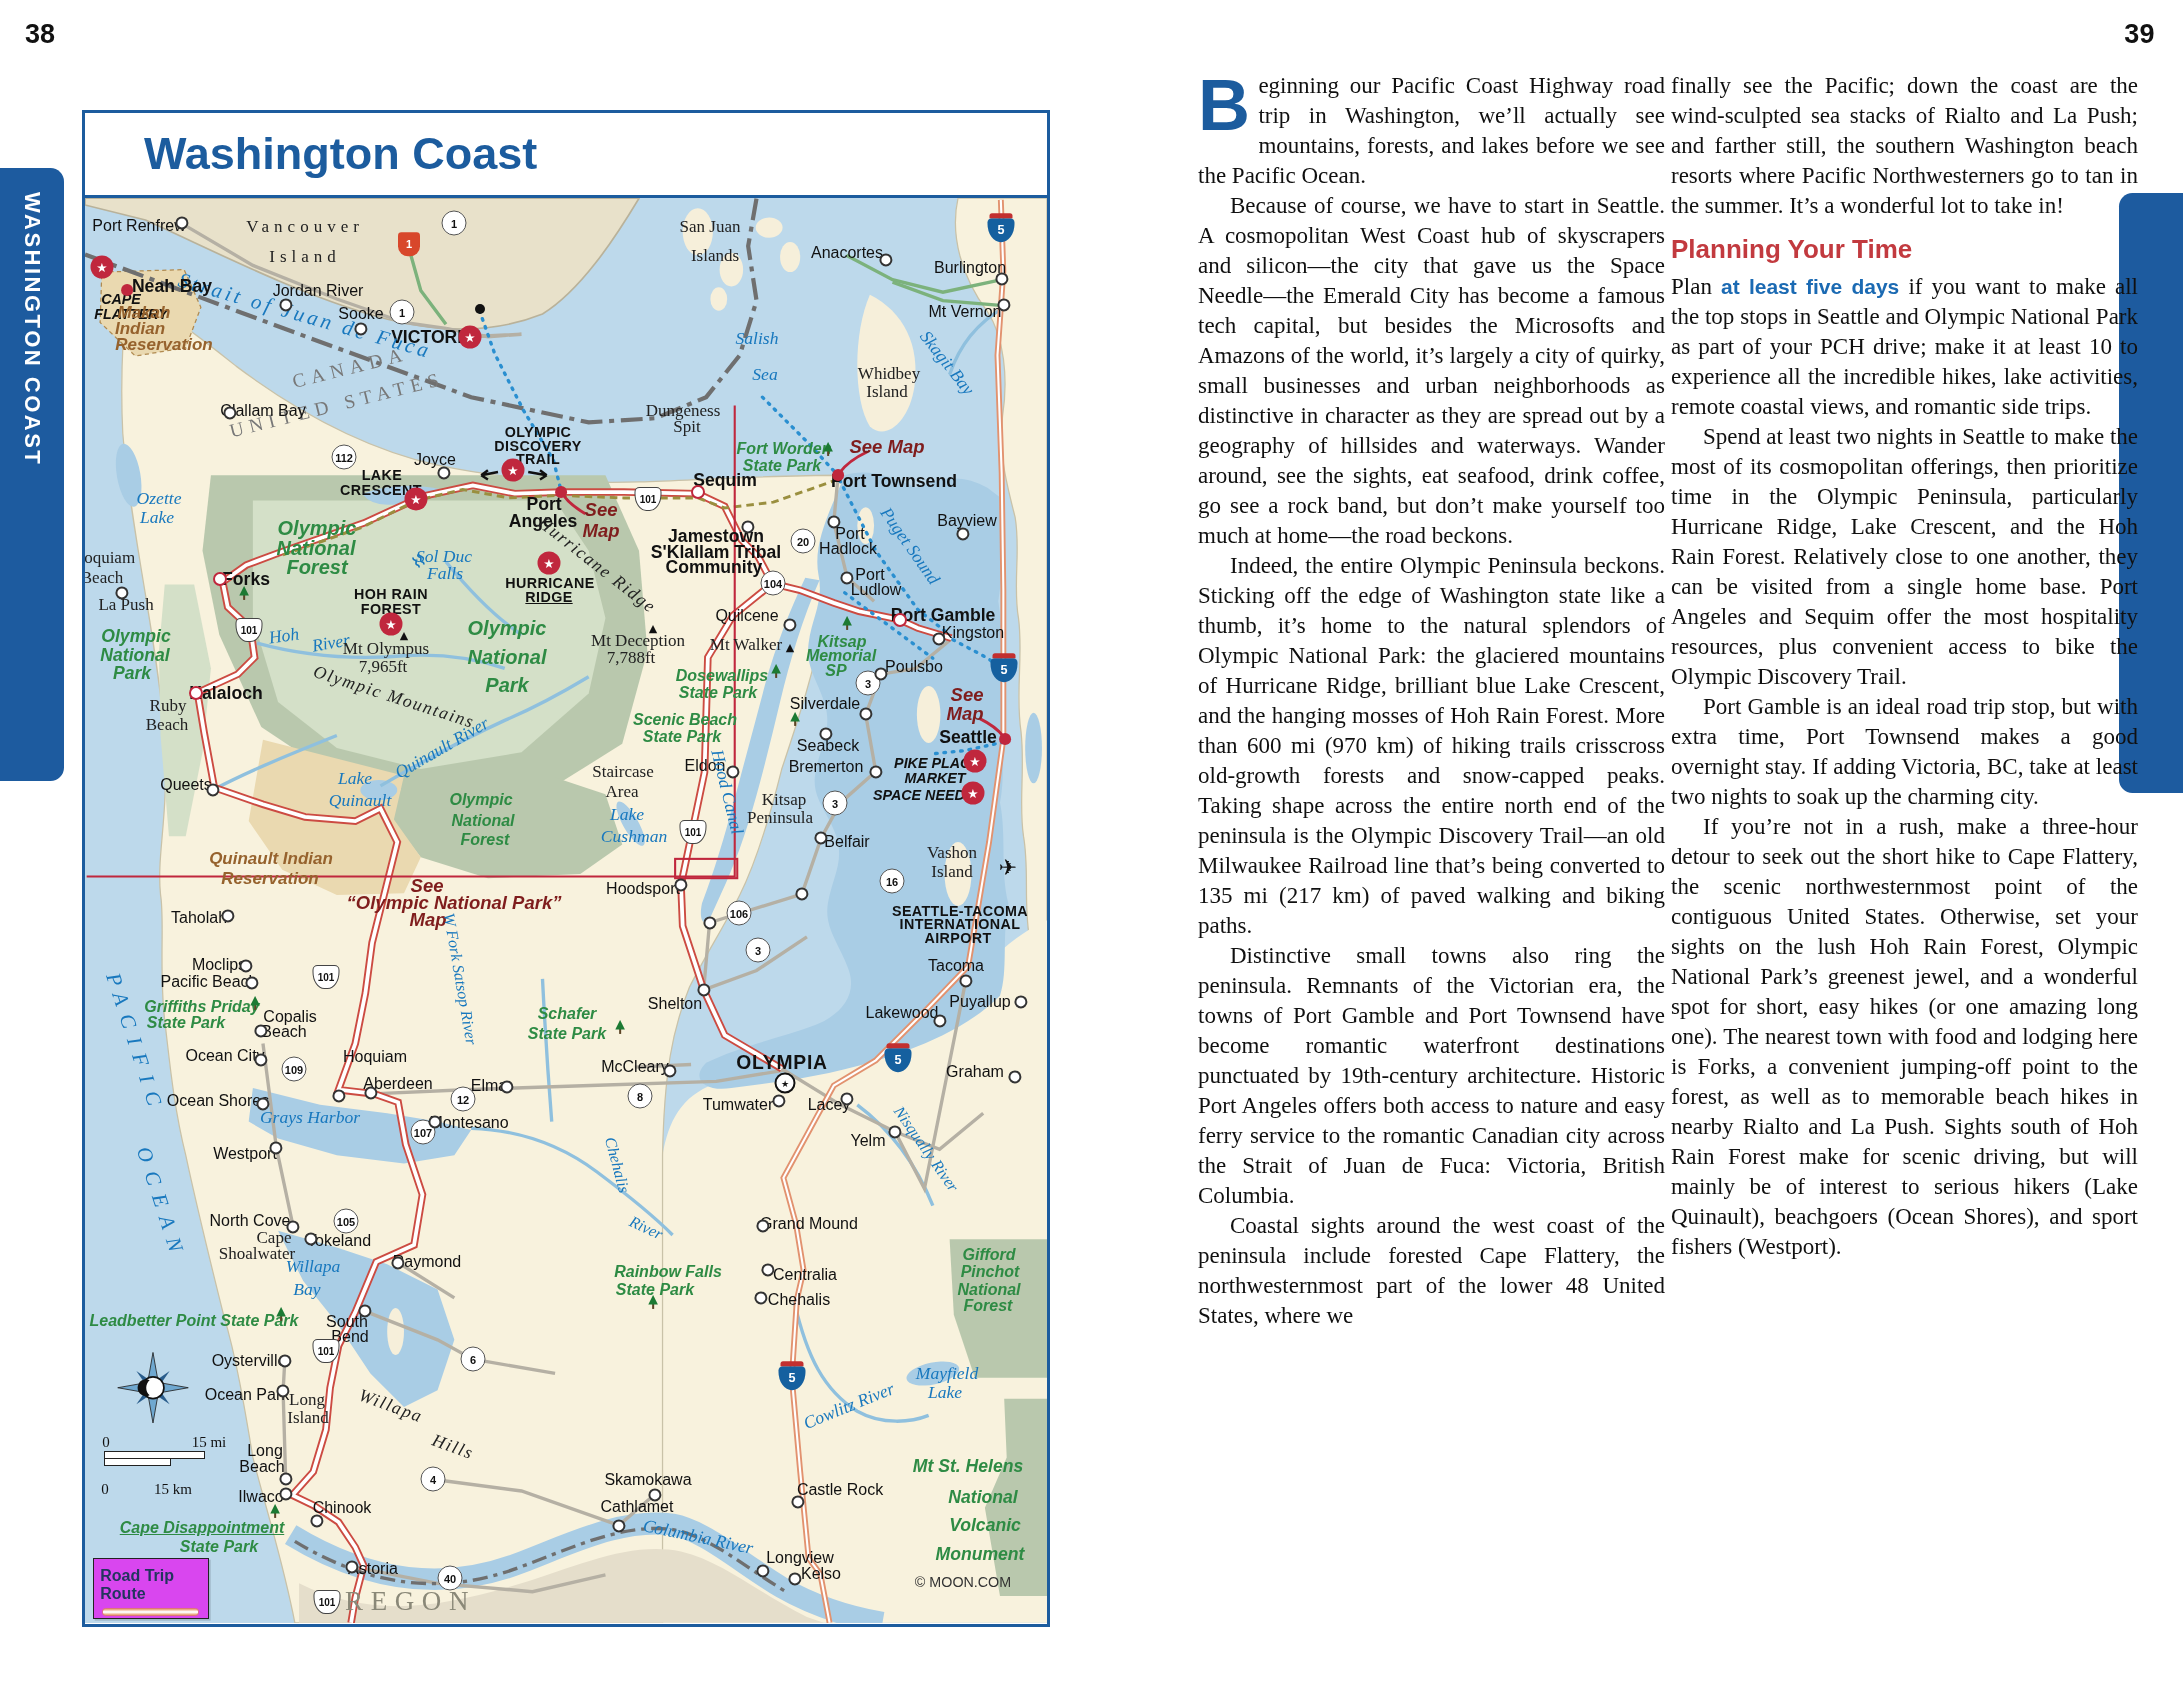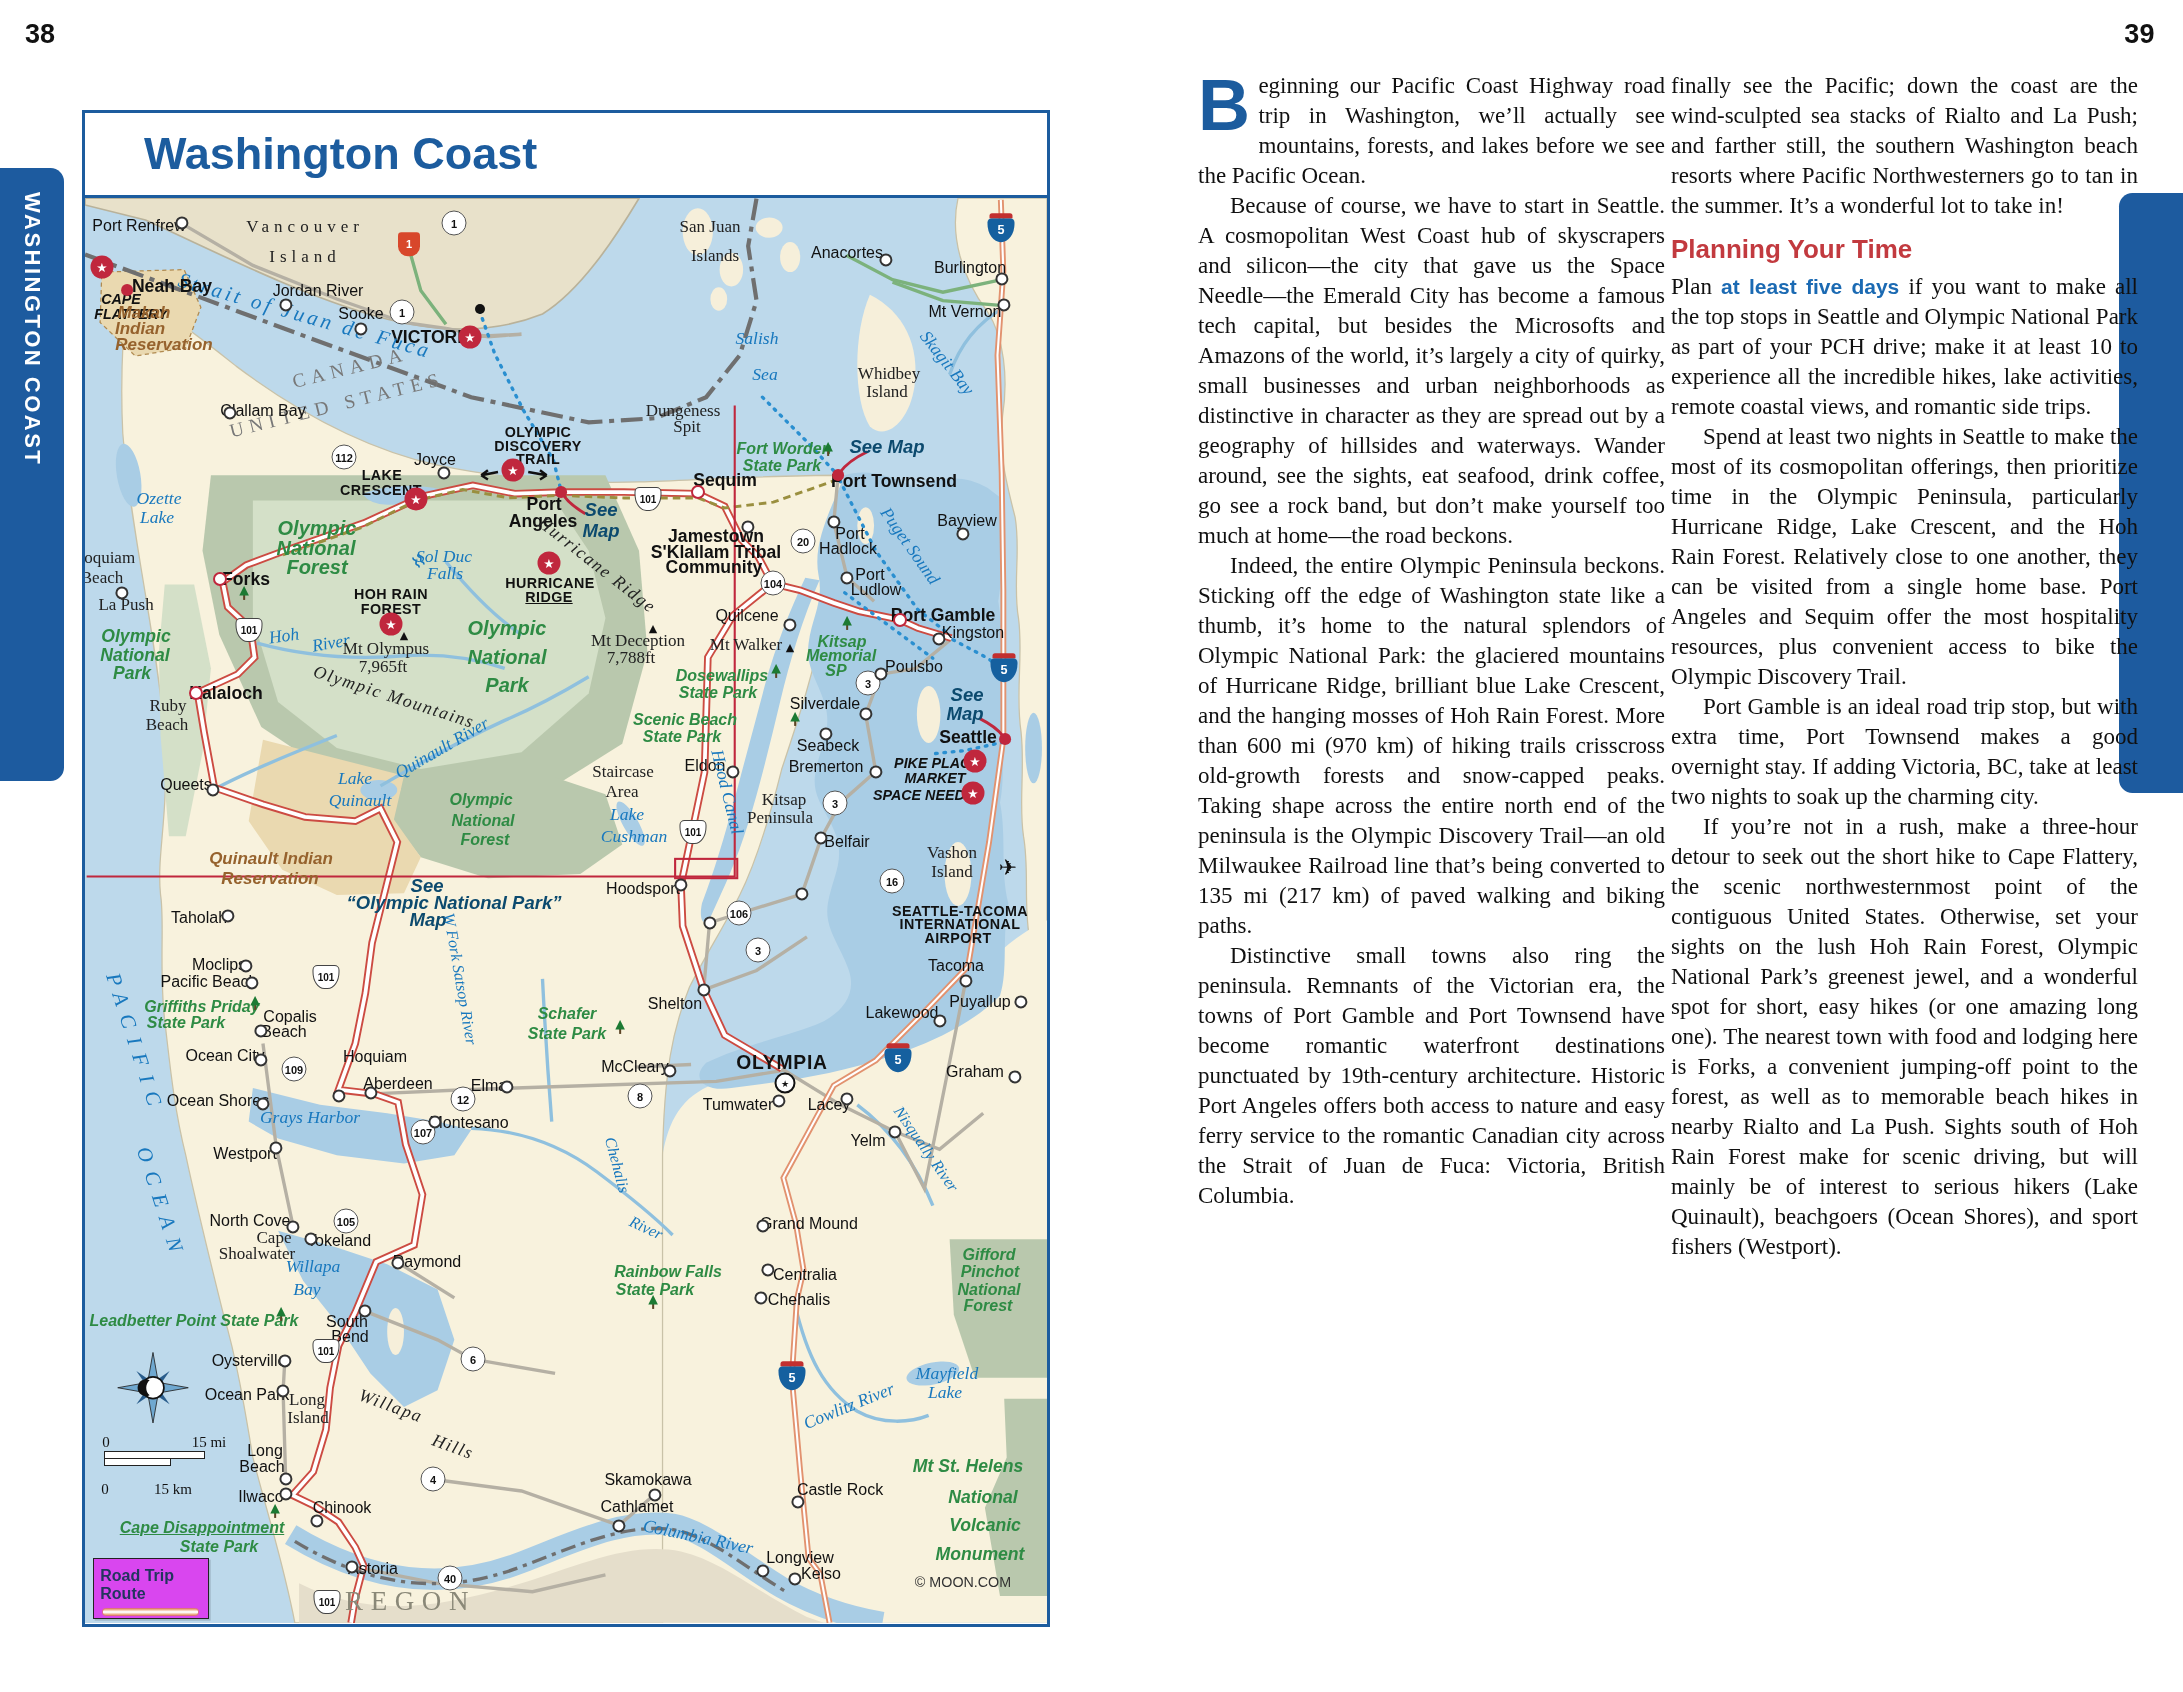--- a/index.html
+++ b/index.html
@@ -24,21 +24,21 @@
   .c-cityCap{font:bold 19.3px "Liberation Sans",sans-serif;color:#111;letter-spacing:0.8px;}
   .c-poi{font:bold 14.3px "Liberation Sans",sans-serif;color:#111;letter-spacing:0.4px;}
   .c-poiI{font:italic bold 14.3px "Liberation Sans",sans-serif;color:#111;}
   .c-phys{font:17px "Liberation Serif",serif;color:#222;}
   .c-physI{font:italic 17.6px "Liberation Serif",serif;color:#222;letter-spacing:1.7px;}
   .c-water{font:italic 17.6px "Liberation Serif",serif;color:#1878be;}
   .c-waterLS{font:italic 21px "Liberation Serif",serif;color:#1878be;letter-spacing:10px;}
   .c-park{font:italic bold 16px "Liberation Sans",sans-serif;color:#2e8b44;}
   .c-parkB{font:italic bold 20px "Liberation Sans",sans-serif;color:#2e8b44;}
   .c-resv{font:italic bold 17px "Liberation Sans",sans-serif;color:#96622d;}
-  .c-seemap{font:italic bold 18.5px "Liberation Sans",sans-serif;color:#0c4a6e;}
+  .c-seemap{font:italic bold 18.5px "Liberation Sans",sans-serif;color:#7f1d1d;}
   .c-bord{font:19.3px "Liberation Serif",serif;color:#787878;letter-spacing:5.9px;}
   .c-state{font:27px "Liberation Serif",serif;color:#8a8878;letter-spacing:7.6px;}
   .c-copy{font:14.3px "Liberation Sans",sans-serif;color:#333;}
   
   .sh{position:absolute;transform:translate(-50%,-50%);display:flex;align-items:center;justify-content:center;}
   .sh-c{width:23px;height:23px;border-radius:50%;background:#fff;border:1.7px solid #555;font:bold 11px "Liberation Sans",sans-serif;color:#111;}
   .sh-u{width:25px;height:22px;background:#fff;border:1.7px solid #444;border-radius:5px 5px 11.8px 11.8px/5px 5px 17px 17px;font:bold 10px "Liberation Sans",sans-serif;color:#111;}
   .sh-i{width:27px;height:23.5px;background:#15609f;border-radius:4.2px 4.2px 13.4px 13.4px/4.2px 4.2px 18.5px 18.5px;font:bold 12.6px "Liberation Sans",sans-serif;color:#fff;position:absolute;}
   .sh-i::before{content:"";position:absolute;top:-5px;left:1.7px;right:1.7px;height:5px;background:#c22f2f;border-radius:2.5px 2.5px 0 0;}
   .sh-m{width:22px;height:23.5px;background:#d8472b;border-radius:3.4px 3.4px 10px 10px;font:bold 11px "Liberation Sans",sans-serif;color:#fff;}
@@ -593,20 +593,21 @@
       <div class="ls"></div>
     </div>
   </div>
 </div>
 
 <div class="col" id="col1">
   <p class="noind"><span class="dropcap">B</span><span>eginning our Pacific Coast Highway road trip in Washington, we’ll actually see mountains, forests, and lakes before we see the Pacific Ocean.</span></p>
 <p>Because of course, we have to start in Seattle. A cosmopolitan West Coast hub of skyscrapers and silicon—the city that gave us the Space Needle—the Emerald City has become a famous tech capital, but besides the Microsofts and Amazons of the world, it’s largely a city of quirky, small businesses and urban neighborhoods as distinctive in character as they are spread out by a geography of hillsides and waterways. Wander around, see the sights, eat seafood, drink coffee, go see a rock band, but don’t make yourself too much at home—the road beckons.</p>
     <p>Indeed, the entire Olympic Peninsula beckons. Sticking off the edge of Washington state like a thumb, it’s home to the natural splendors of Olympic National Park: the glaciered mountains of Hurricane Ridge, brilliant blue Lake Crescent, and the hanging mosses of Hoh Rain Forest. More than 600 mi (970 km) of hiking trails crisscross old-growth forests and snow-capped peaks. Taking shape across the entire north end of the peninsula is the Olympic Discovery Trail—an old Milwaukee Railroad line that’s being converted to 135 mi (217 km) of paved walking and biking paths.</p>
     <p>Distinctive small towns also ring the peninsula. Remnants of the Victorian era, the towns of Port Gamble and Port Townsend have become romantic waterfront destinations punctuated by 19th-century architecture. Historic Port Angeles offers both access to nature and easy ferry service to the romantic Canadian city across the Strait of Juan de Fuca: Victoria, British Columbia.</p>
+    <p>Coastal sights around the west coast of the peninsula include forested Cape Flattery, the northwesternmost part of the lower 48 United States, where we</p>
   </div>
 
 <div class="col" id="col2">
   <p class="noind">finally see the Pacific; down the coast are the wind-sculpted sea stacks of Rialto and La Push; and farther still, the southern Washington beach resorts where Pacific Northwesterners go to tan in the summer. It’s a wonderful lot to take in!</p>
   <p class="head">Planning Your Time</p>
   <p class="noind"><span>Plan </span><span class="hl">at least five days</span><span> if you want to make all the top stops in Seattle and Olympic National Park as part of your PCH drive; make it at least 10 to experience all the incredible hikes, lake activities, remote coastal views, and romantic side trips.</span></p>
 <p>Spend at least two nights in Seattle to make the most of its cosmopolitan offerings, then prioritize time in the Olympic Peninsula, particularly Hurricane Ridge, Lake Crescent, and the Hoh Rain Forest. Relatively close to one another, they can be visited from a single home base. Port Angeles and Sequim offer the most hospitality resources, plus convenient access to bike the Olympic Discovery Trail.</p>
     <p>Port Gamble is an ideal road trip stop, but with extra time, Port Townsend makes a good overnight stay. If adding Victoria, BC, take at least two nights to soak up the charming city.</p>
     <p>If you’re not in a rush, make a three-hour detour to seek out the short hike to Cape Flattery, the scenic northwesternmost point of the contiguous United States. Otherwise, set your sights on the lush Hoh Rain Forest, Olympic National Park’s greenest jewel, and a wonderful spot for short, easy hikes (or one amazing long one). The nearest town with food and lodging here is Forks, a convenient jumping-off point to the forest, as well as to memorable beach hikes in nearby Rialto and La Push. Sights south of Hoh Rain Forest make for scenic driving, but will mainly be of interest to serious hikers (Lake Quinault), beachgoers (Ocean Shores), and sport fishers (Westport).</p>
   </div>

